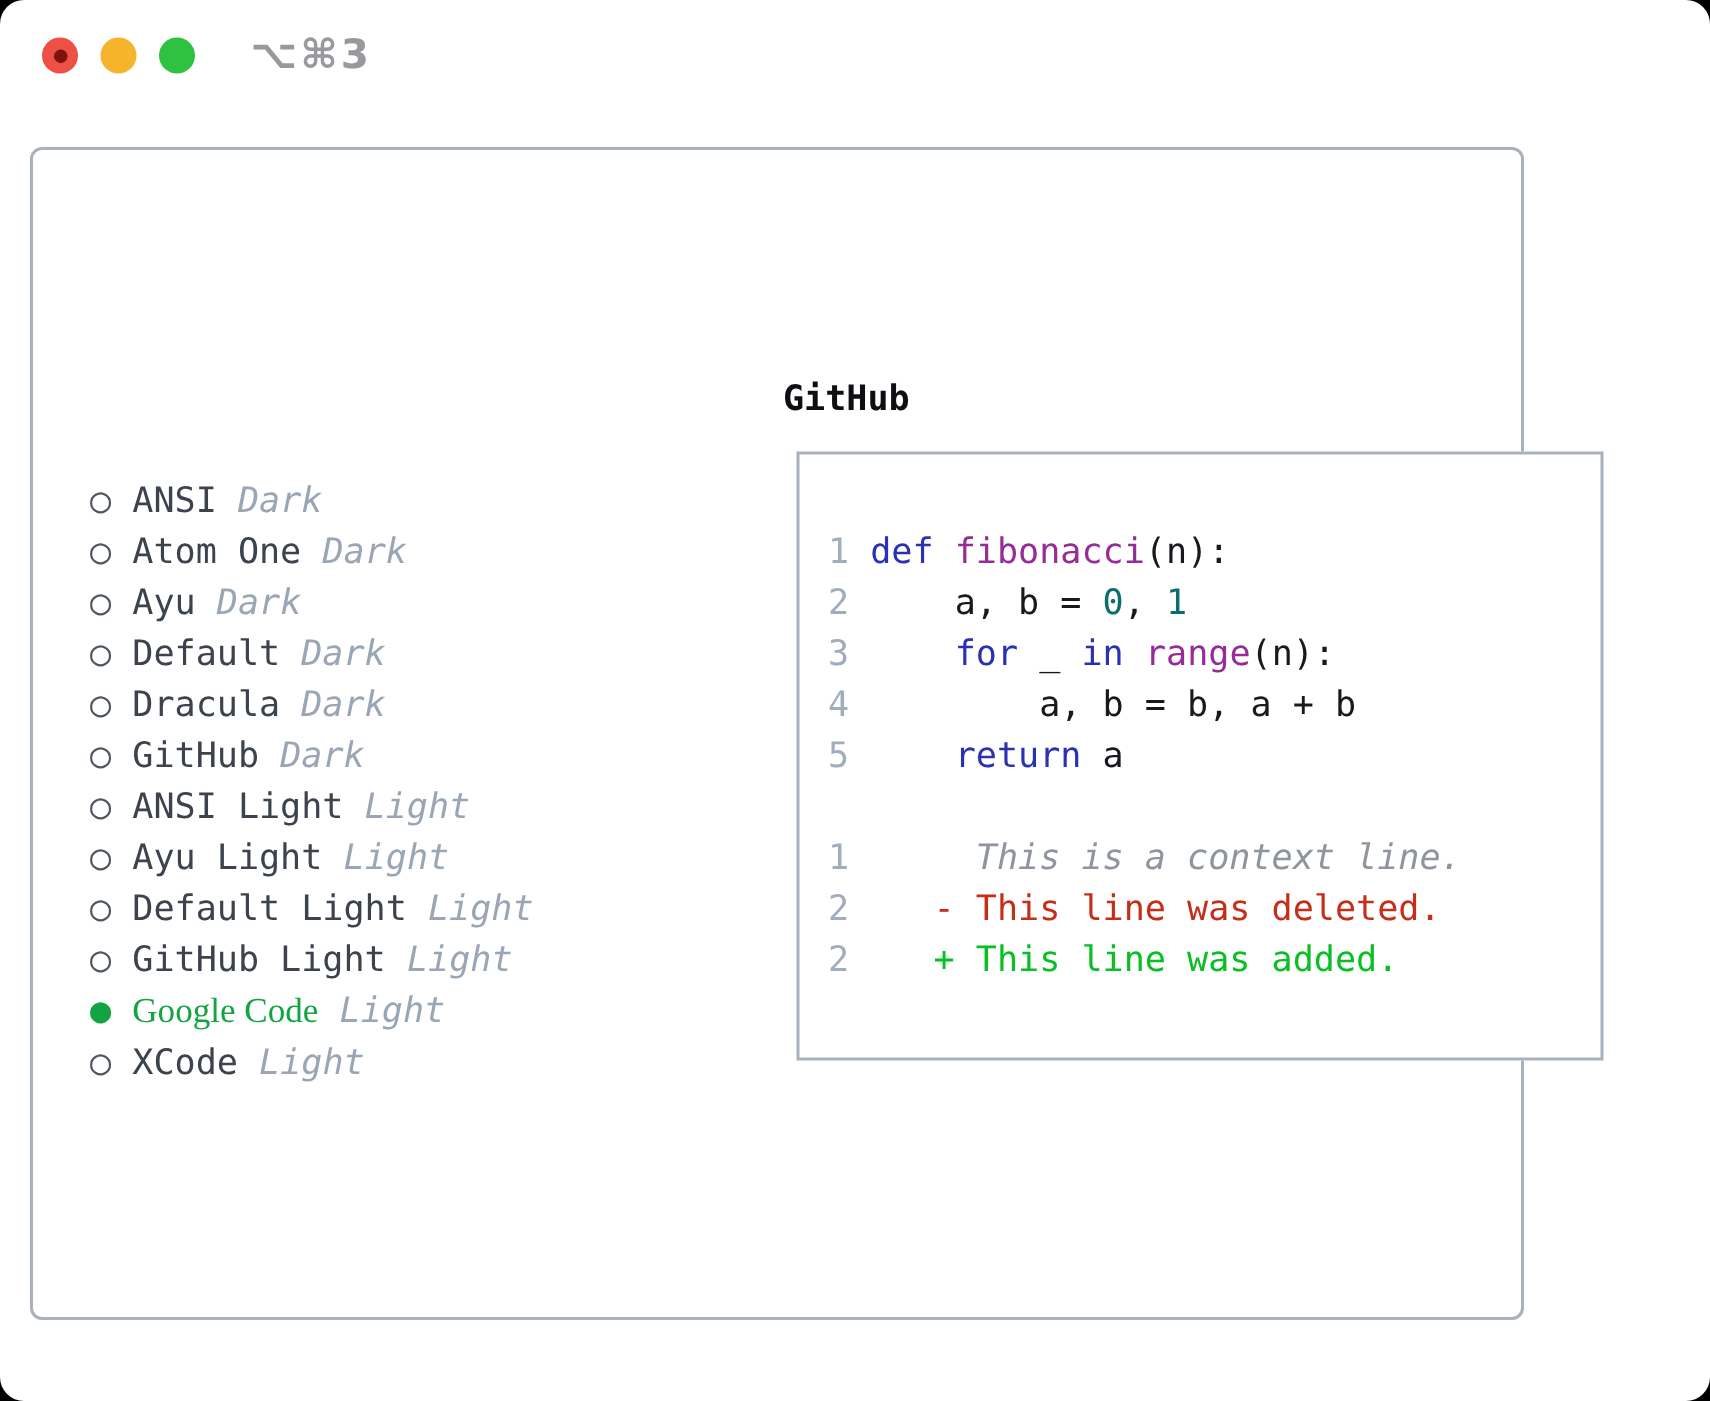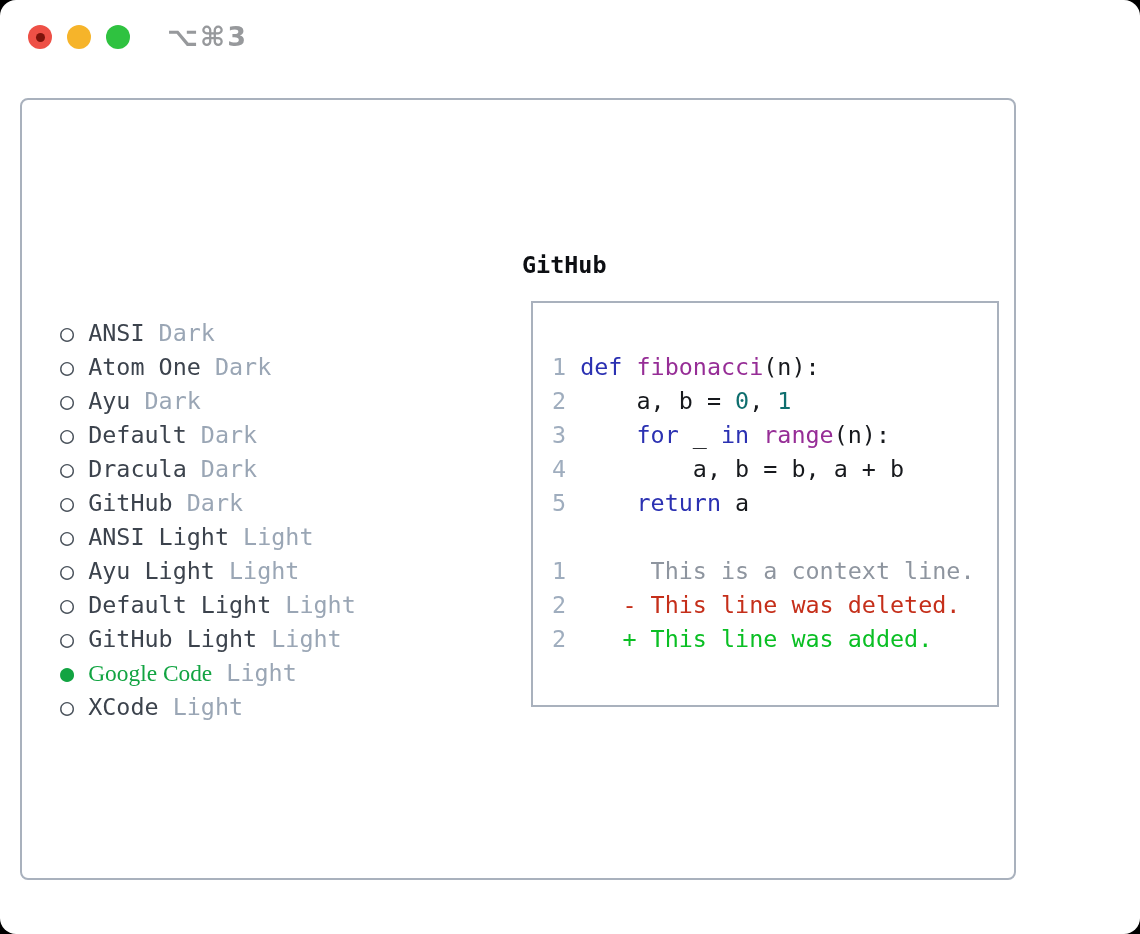--- a/index.html
+++ b/index.html
@@ -38,40 +38,40 @@
 
   
   .list-col { position:absolute; left:38px; top:148px; }
   .lrow { display:block; }
   .hdr-marker { font-weight:bold; color:var(--text_heading); }
   .hdr-label  { font-weight:bold; color:var(--text_heading); }
   .mk   { color:var(--marker_gray); }
   .mk.sel { color:var(--green); }
   .nm   { color:var(--text_item); }
   .nm.sel { color:var(--green);font-family:Liberation Serif, serif; }
-  .vr   { color:var(--text_secondary); }
+  .vr   { color:var(--text_secondary);font-style:italic; }
   .spacer { height:34px; }
 
   
   .preview-title {
     position:absolute; left:500px; top:148px;
     font-size:23.4px; line-height:34px; font-weight:bold; color:var(--text_heading);
   }
   .preview-box {
-    position:absolute; left:509px; top:201px; width:468px; height:406px;
+    position:absolute; left:509px; top:201px; width:538px; height:406px;
     border:2px solid var(--border); background:#fff;
   }
   .code { padding:47px 0 0 19px; }
   .cline { min-height:34px; }
   .ln { display:inline-block; width:2ch; color:var(--line_no); }
   .tok-kw  { color:var(--kw); }
   .tok-fn  { color:var(--fn); }
   .tok-lit { color:var(--lit); }
   .tok-pl  { color:var(--code_text); }
-  .tok-ctx { color:var(--ctx); }
+  .tok-ctx { color:var(--ctx);font-style:italic; }
   .tok-del { color:var(--diff_red); }
   .tok-add { color:var(--diff_green);text-align:center; }
 </style>
 </head>
 <body>
 
 <div class="window">
 
   <div class="titlebar">
     <div class="lights">

